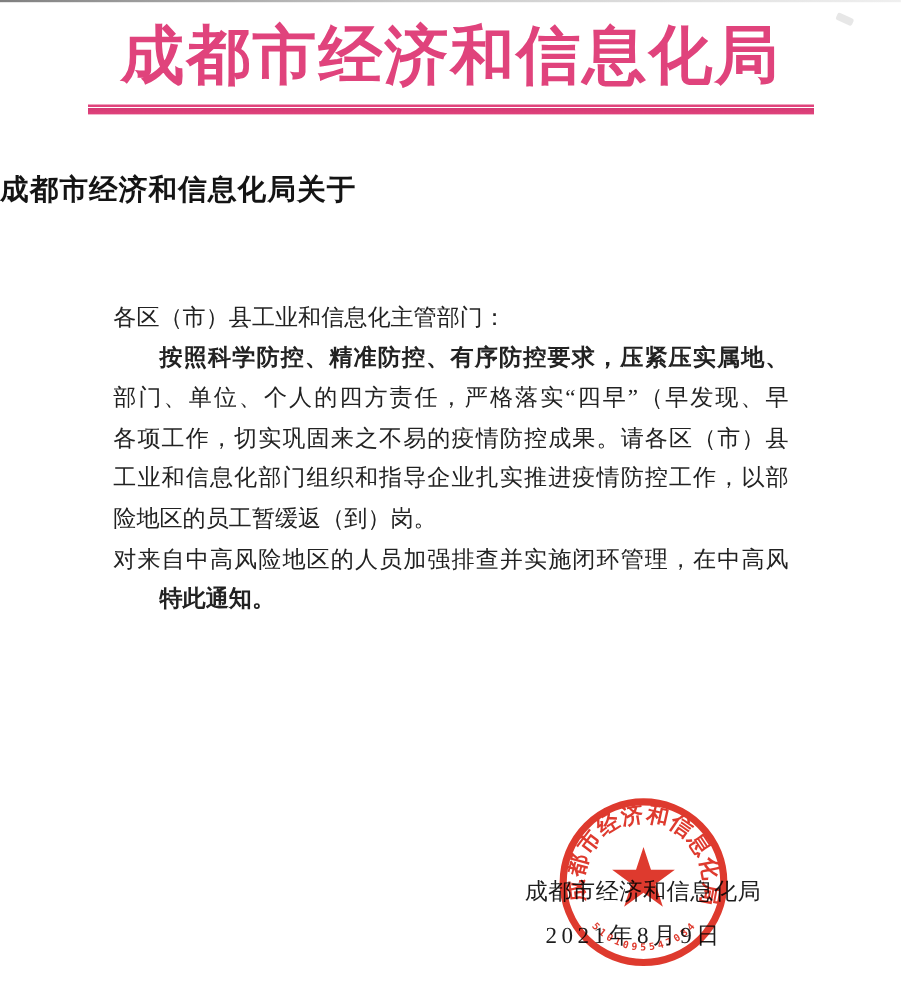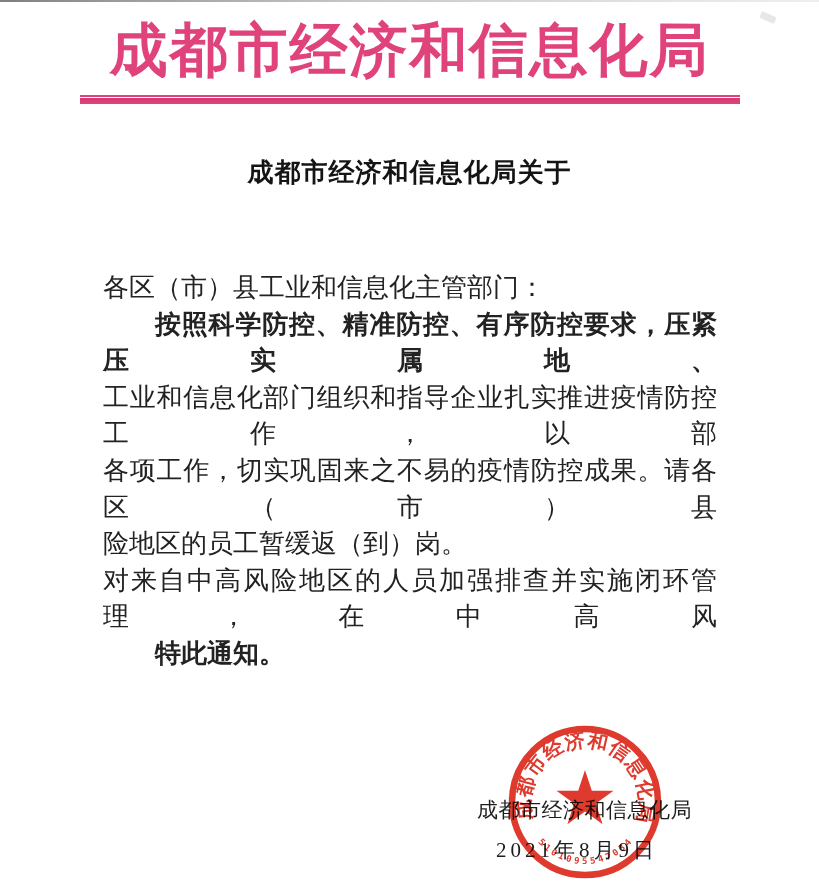--- a/index.html
+++ b/index.html
@@ -26,27 +26,27 @@
   }
   .letterhead-rule{
     position:absolute;top:95px;left:80px;width:660px;height:9px;
     background:linear-gradient(to bottom,
       #e0437c 0,#e0437c 2px,
       #ffffff 2px,#ffffff 3.5px,
       #d63a74 3.5px,#e0437c 9px);
   }
   .doc-title{
     position:absolute;top:152px;left:0;width:819px;
-    text-align:center;color:#141414;
+    text-align:left;color:#141414;
     font-family:"Liberation Sans","DejaVu Sans",sans-serif;
     font-weight:bold;font-size:26px;line-height:40px;letter-spacing:1px;
   }
   .body-block{
     position:absolute;top:270px;left:103px;width:614px;
-    color:#222222;font-size:26px;line-height:36.6px;
+    color:#222222;font-size:21px;line-height:36.6px;
     font-family:"Liberation Serif","DejaVu Serif",serif;
   }
   .bline{width:614px;}
   .just{text-align:justify;text-align-last:justify;}
   .indent{text-indent:2em;font-weight:bold;}
   .signoff-agency{
     position:absolute;top:796px;left:477px;
     font-size:21px;letter-spacing:0.5px;color:#1d1d1d;
   }
   .signoff-date{
@@ -77,22 +77,23 @@
 
 <div class="letterhead-rule"></div>
 
 <div class="doc-title">
   <div>成都市经济和信息化局关于</div>
 </div>
 
 <div class="body-block">
   <div class="bline">各区（市）县工业和信息化主管部门：</div>
   <div class="bline just indent">按照科学防控、精准防控、有序防控要求，压紧压实属地、</div>
+  <div class="bline just">部门、单位、个人的四方责任，严格落实“四早”（早发现、早</div>
+  <div class="bline just">各项工作，切实巩固来之不易的疫情防控成果。请各区（市）县</div>
   <div class="bline just">工业和信息化部门组织和指导企业扎实推进疫情防控工作，以部</div>
-  <div class="bline just">各项工作，切实巩固来之不易的疫情防控成果。请各区（市）县</div>
   <div class="bline">险地区的员工暂缓返（到）岗。</div>
   <div class="bline just">对来自中高风险地区的人员加强排查并实施闭环管理，在中高风</div>
   <div class="bline indent">特此通知。</div>
 </div>
 
 <div class="signoff-agency">成都市经济和信息化局</div>
 
 <div class="signoff-date">2021年8月9日</div>
 
 <svg class="seal" viewBox="0 0 160 160">

